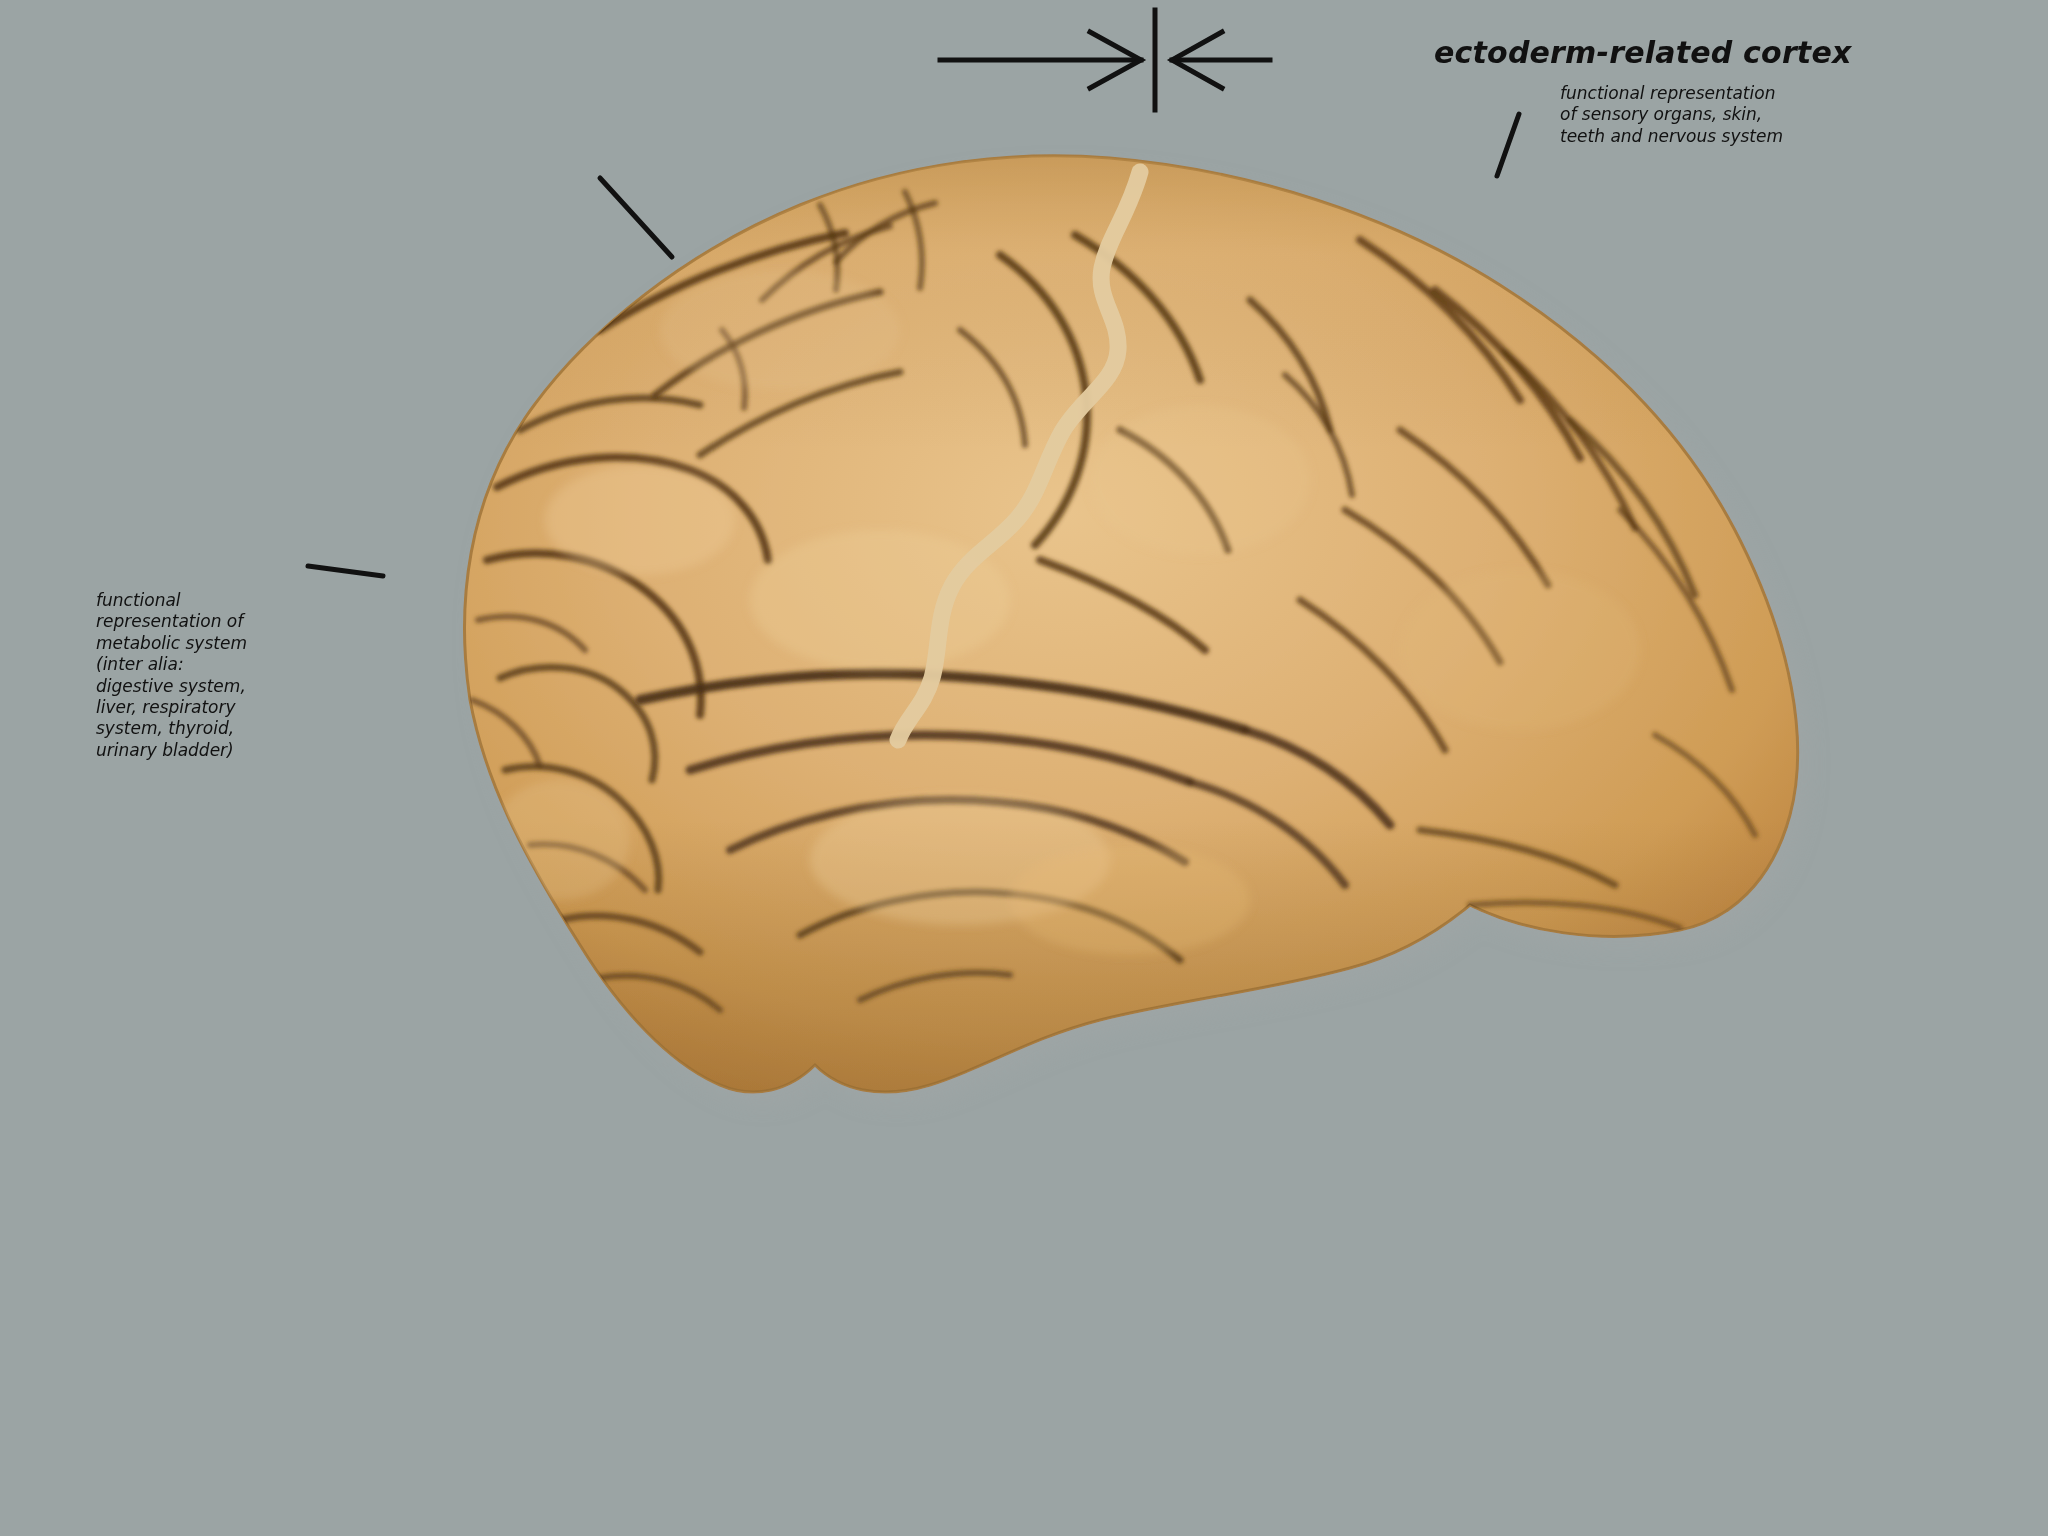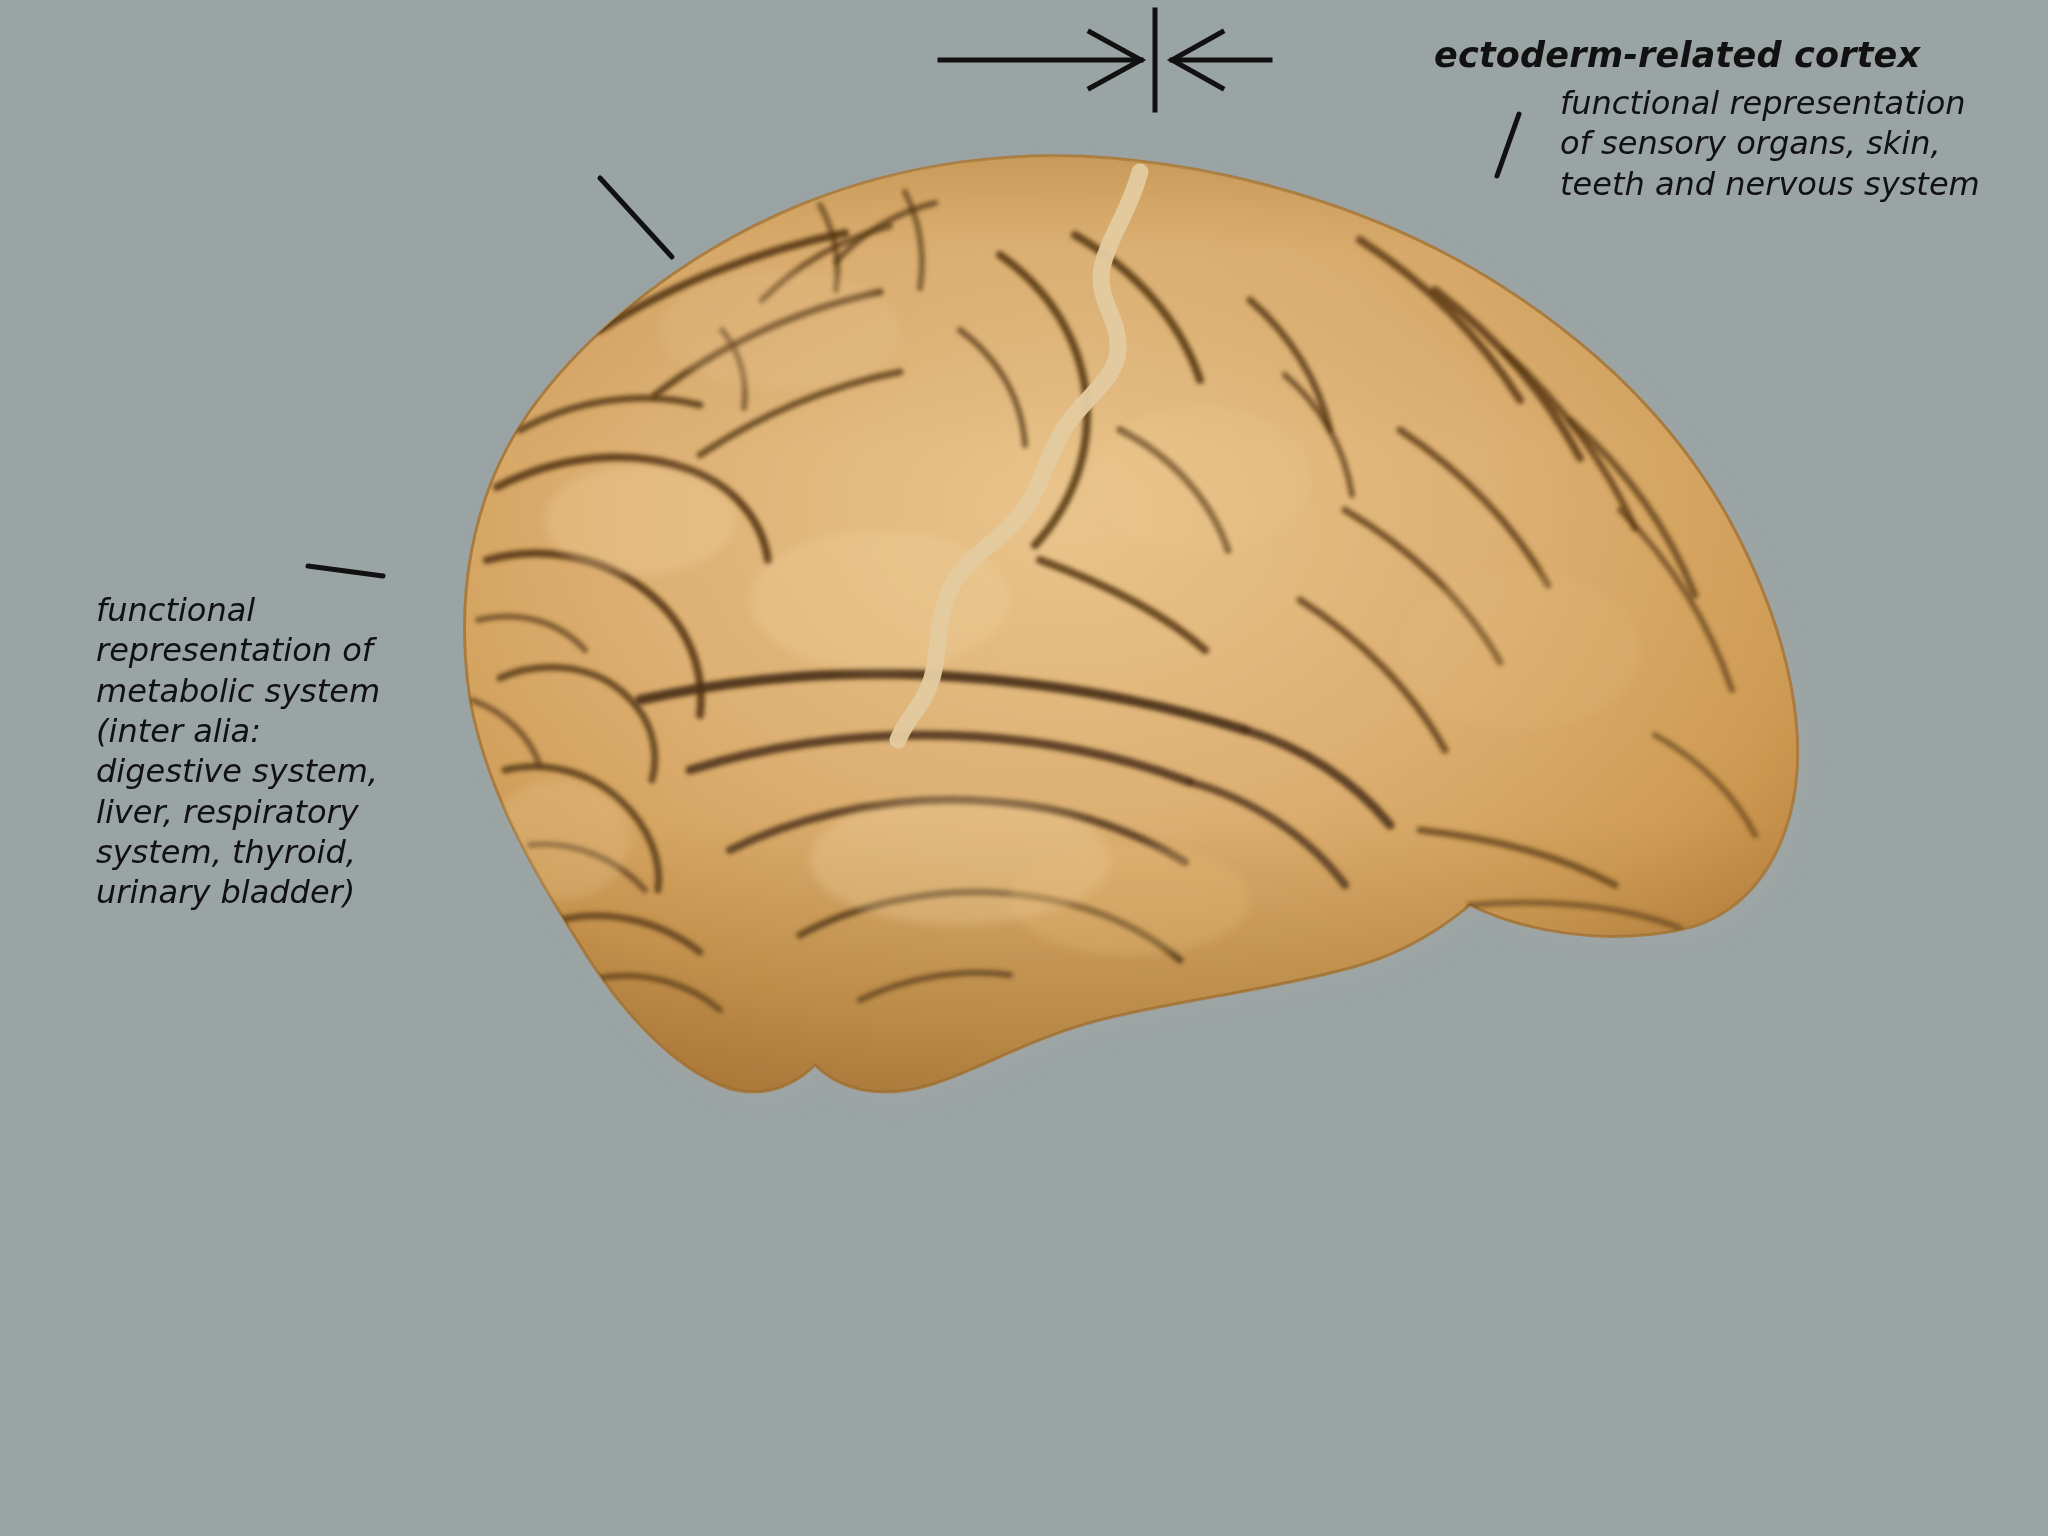--- a/index.html
+++ b/index.html
@@ -17,27 +17,27 @@
   }
 
   .anno {
     position: absolute;
     font-style: italic;
     color: #111111;
     white-space: pre-line;
   }
   .heading {
     font-weight: bold;
-    font-size: 35px;
+    font-size: 30px;
     letter-spacing: 0.2px;
     line-height: 1.18;
   }
   .body-text {
     font-weight: 400;
-    font-size: 32px;
+    font-size: 17px;
     line-height: 1.26;
   }
 
   
   #meso-heading { left: 285px; top: 79px; }
   #meso-body    { left: 152px; top: 134px; }
 
   
   #ecto-heading { left: 1434px; top: 35px; }
   #ecto-body    { left: 1560px; top: 83px; }

